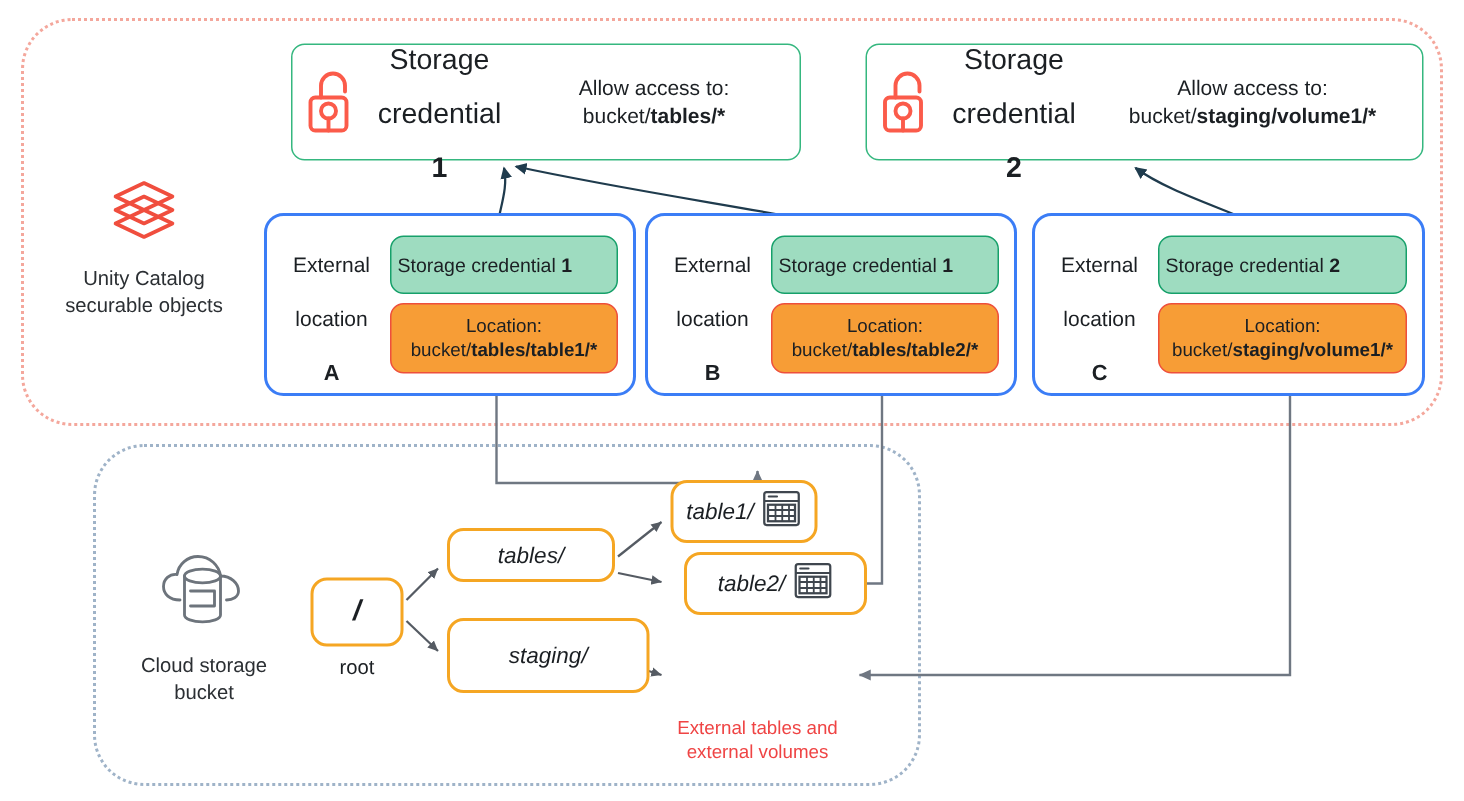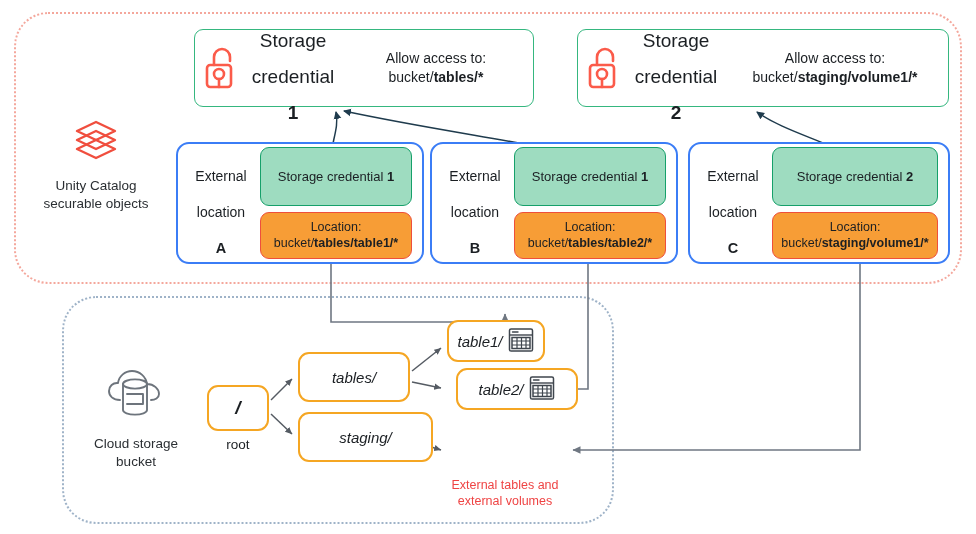--- a/index.html
+++ b/index.html
@@ -44,33 +44,33 @@
   #extloc-a{left:176px;top:142px;width:248px;height:122px;}
   #extloc-b{left:430px;top:142px;width:248px;height:122px;}
   #extloc-c{left:688px;top:142px;width:262px;height:122px;}
   .extloc .el-label{font-size:14px;line-height:18px;text-align:center;
                     white-space:pre-line;width:78px;flex:0 0 auto;padding-left:4px;}
   .extloc .el-label b{font-weight:bold;font-size:14.5px;}
   .extloc .el-stack{flex:1 1 auto;display:flex;flex-direction:column;
                     gap:6px;padding:9px 10px 9px 0;box-sizing:border-box;height:100%;
                     justify-content:center;}
   .pill-cred{background:#9edcc0;border:1.8px solid #16a06a;border-radius:9px;
-             font-size:13px;text-align:center;padding:21px 4px;box-sizing:border-box;}
+             font-size:13px;text-align:left;padding:11px 4px;box-sizing:border-box;}
   .pill-cred b{font-weight:bold;}
   .pill-loc{background:#f79d36;border:1.8px solid #ee4f3c;border-radius:9px;
             font-size:12.5px;line-height:15.5px;text-align:center;padding:7px 4px;box-sizing:border-box;}
   .pill-loc b{font-weight:bold;}
 
   
   .node{position:absolute;box-sizing:border-box;background:#ffffff;
         border:2px solid #f5a623;border-radius:11px;
         display:flex;align-items:center;justify-content:center;gap:4px;
         font-size:15px;color:#1b1f23;font-style:italic;}
   #node-root{left:207px;top:385px;width:62px;height:46px;font-size:19px;font-weight:600;}
-  #node-tables{left:298px;top:352px;width:112px;height:50px;}
+  #node-tables{left:298px;top:352px;width:112px;height:36px;}
   #node-staging{left:298px;top:412px;width:135px;height:50px;}
   #node-table1{left:447px;top:320px;width:98px;height:42px;}
   #node-table2{left:456px;top:368px;width:122px;height:42px;}
   #node-volume1{left:447px;top:428px;width:118px;height:44px;}
   .node .nlabel{white-space:nowrap;}
 
   .root-cap{position:absolute;left:207px;top:437px;width:62px;text-align:center;font-size:13.5px;}
   .tree-cap{position:absolute;left:412px;top:477px;width:186px;text-align:center;
             font-size:12.5px;line-height:16px;white-space:pre-line;color:#ef4444;}
 </style>

